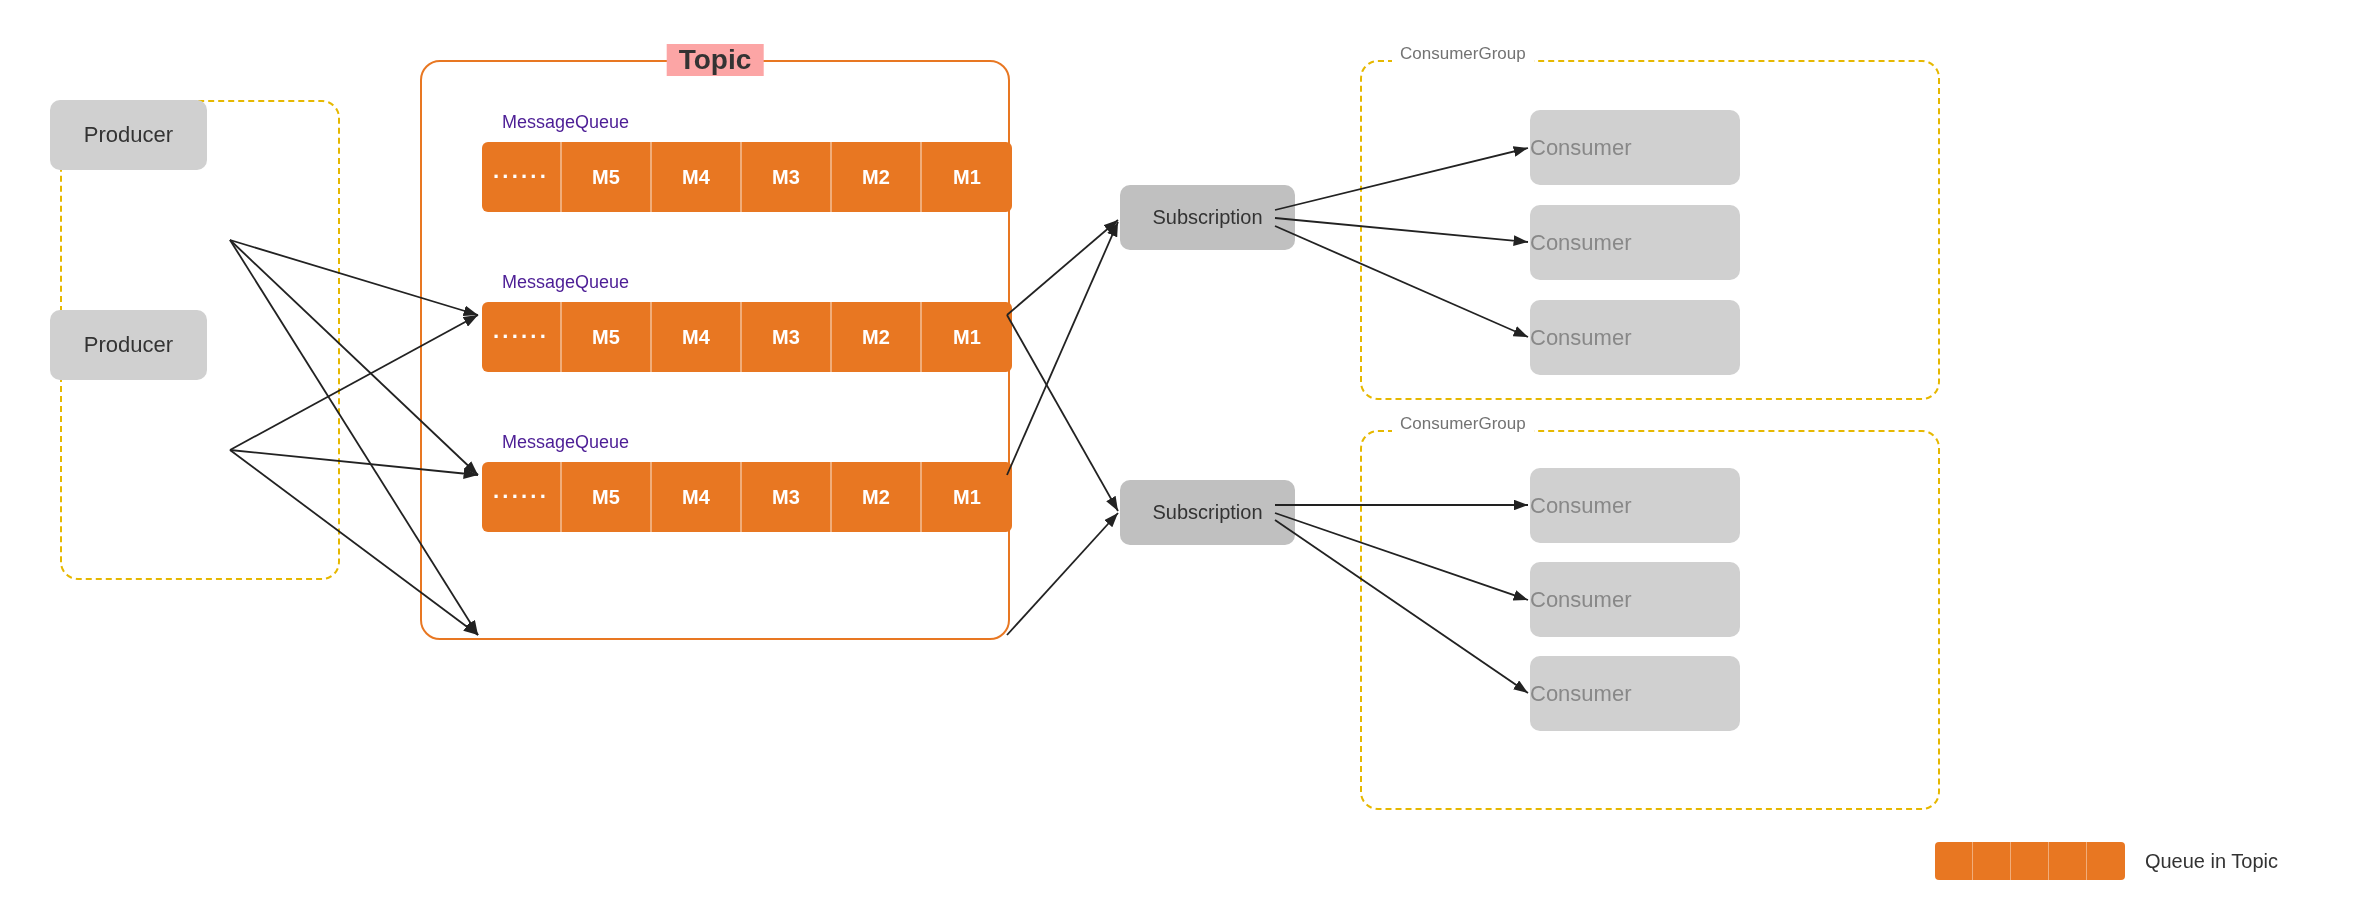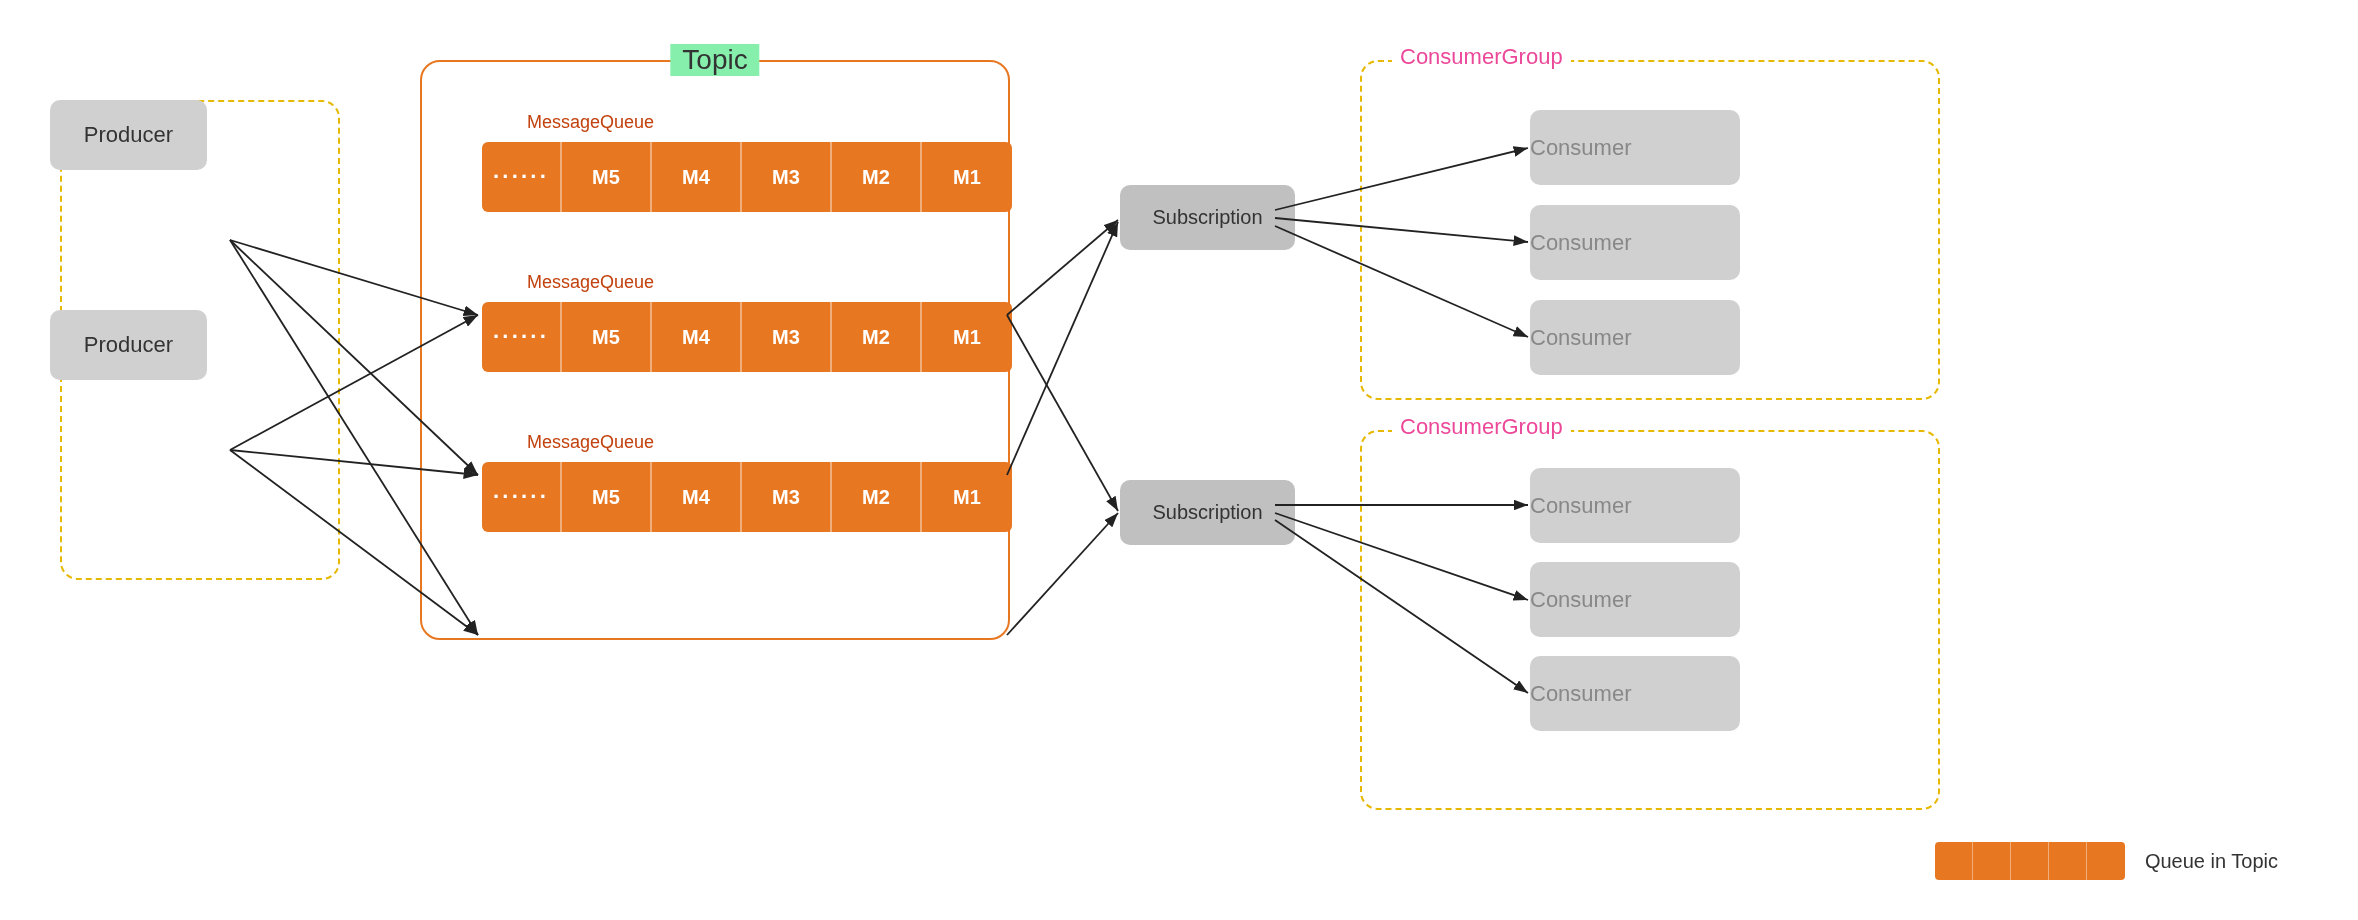--- a/index.html
+++ b/index.html
@@ -64,34 +64,33 @@
       border: 2px solid #e87722;
       border-radius: 20px;
       background: transparent;
     }
 
     .topic-label {
       position: absolute;
       top: -18px;
       left: 50%;
       transform: translateX(-50%);
-      background: #86efac;
+      background: #fca5a5;
       padding: 0 12px;
       font-size: 28px;
-      font-weight: 400;
+      font-weight: 700;
       color: #333;
     }
 
     
     .mq-label {
       position: absolute;
       font-size: 18px;
-      color: #c2410c;
+      color: #4c1d95;
       left: 80px;
-      margin-left: 25px;
     }
 
     .mq-label-1 { top: 50px; left: 80px; }
     .mq-label-2 { top: 210px; left: 80px; }
     .mq-label-3 { top: 370px; left: 80px; }
 
     .mq-row {
       position: absolute;
       left: 60px;
       height: 70px;
@@ -176,23 +175,23 @@
       width: 580px;
       height: 380px;
     }
 
     .consumer-group-label {
       position: absolute;
       top: -18px;
       left: 30px;
       background: #fff;
       padding: 0 8px;
-      font-size: 22px;
+      font-size: 17px;
       font-weight: 500;
-      color: #ec4899;
+      color: #737373;
     }
 
     
     .consumer-box {
       position: absolute;
       background: #d0d0d0;
       border-radius: 10px;
       width: 210px;
       height: 75px;
       display: flex;

